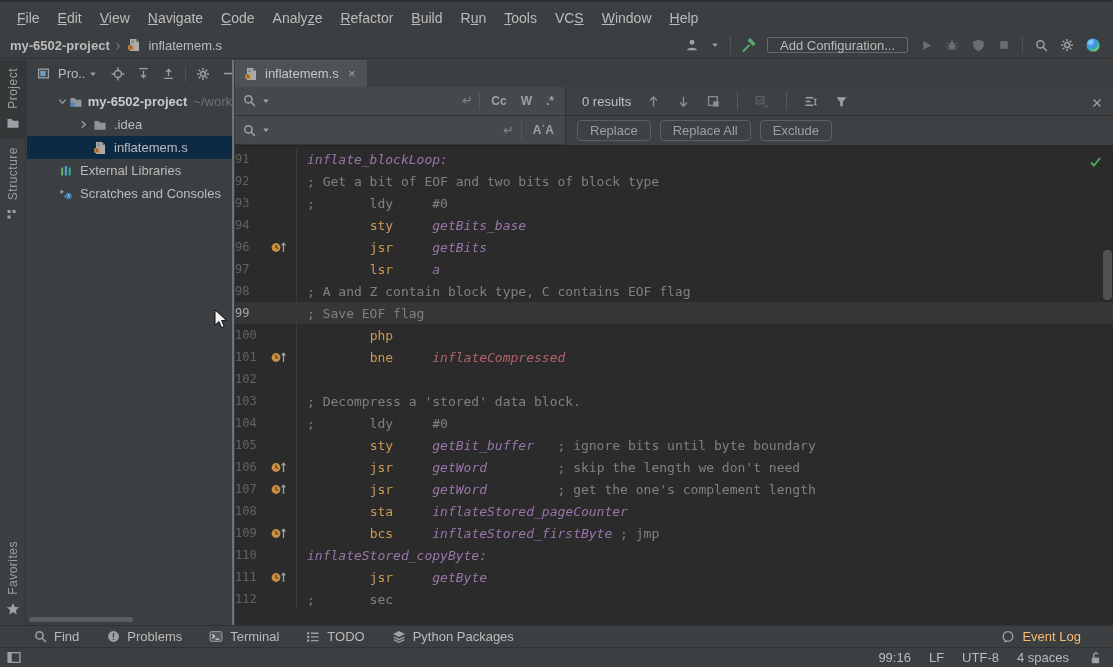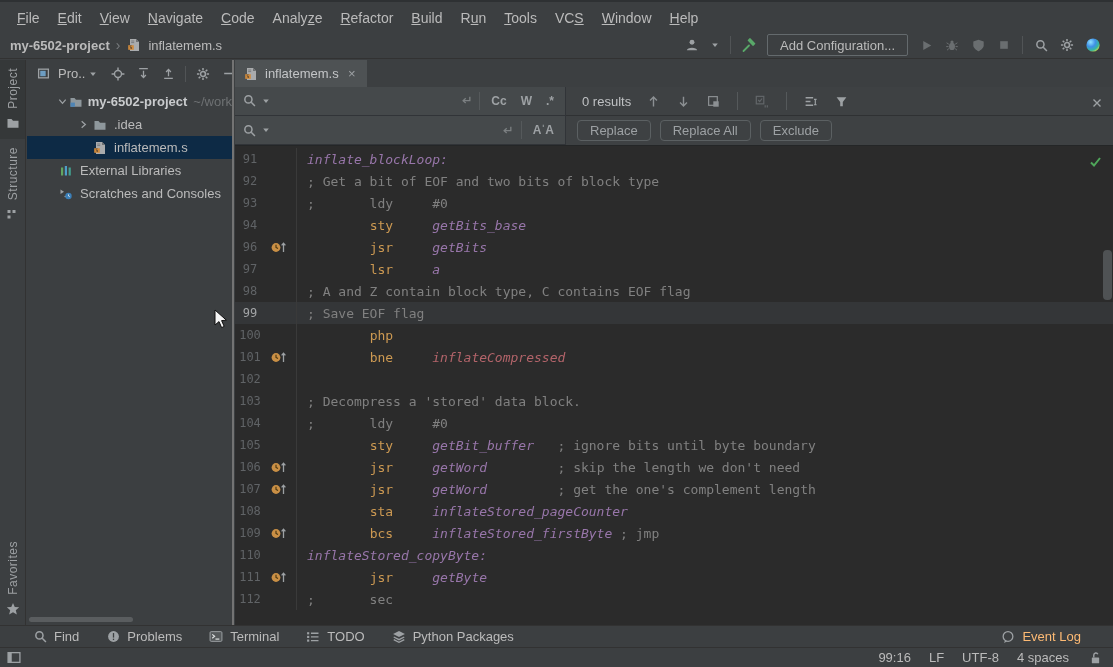--- a/index.html
+++ b/index.html
@@ -13,21 +13,21 @@
   .menu-item u { text-decoration:underline; }
 
   
   .toolbar { position:absolute; top:30px; left:0; right:0; height:27px; display:flex; align-items:center; background:#3c3f41; border-bottom:1px solid #323232; }
   .breadcrumbs { display:flex; align-items:center; padding-left:10px; gap:6px; flex:1; min-width:0; }
   .crumb-project { font-weight:bold; color:#bbbbbb; }
   .crumb-sep { color:#787b7e; font-size:14px; }
   .crumb-file { color:#bbbbbb; display:flex; align-items:center; gap:4px; }
   .toolbar-right { display:flex; align-items:center; gap:10px; padding-right:12px; }
   .tb-divider { width:1px; height:18px; background:#515456; }
-  .add-config-btn { border:1px solid #646a6d; border-radius:2px; height:22px; padding:0 12px; display:flex; align-items:center; color:#bbbbbb; background:transparent; font-size:13px; }
+  .add-config-btn { border:1px solid #646a6d; border-radius:2px; height:16px; padding:0 12px; display:flex; align-items:center; color:#bbbbbb; background:transparent; font-size:13px; }
   .ic { display:inline-flex; align-items:center; justify-content:center; width:16px; height:16px; }
   .ic svg { display:block; }
   .ic-sm { width:10px; height:10px; }
 
   
   .main { position:absolute; top:58px; left:0; right:0; bottom:42px; }
 
   
   .stripe { position:absolute; left:0; top:0; bottom:0; width:26px; background:#3c3f41; border-right:1px solid #323232; display:flex; flex-direction:column; justify-content:space-between; }
   .stripe-tab { display:flex; flex-direction:column; align-items:center; gap:6px; padding:8px 0; color:#9da0a3; font-size:12px; }
@@ -65,21 +65,21 @@
   .field-div { width:1px; height:18px; background:#55595b; margin:0 2px; }
   .results-area { display:flex; align-items:center; gap:14px; padding-left:16px; color:#bfc1c3; }
   .rbtn { border:1px solid #5b6062; border-radius:4px; height:21px; padding:0 12px; display:flex; align-items:center; color:#9da1a4; background:transparent; font-size:13px; margin-right:9px; }
   .replace-btns { display:flex; align-items:center; padding-left:11px; }
   .search-close { position:absolute; right:8px; top:8px; }
 
   
   .code { position:absolute; top:85px; left:0; right:0; bottom:0; overflow:hidden; font-family:"DejaVu Sans Mono","Liberation Mono",monospace; font-size:13px; padding-top:3px; }
   .cl { height:22px; display:flex; align-items:center; }
   .cl.hl { background:#343638; }
-  .ln { width:30px; text-align:center; color:#606366; font-size:12px; flex:none; }
+  .ln { width:30px; text-align:left; color:#606366; font-size:12px; flex:none; }
   .cl.hl .ln { color:#a4a6a8; }
   .gi { width:32px; height:22px; flex:none; border-right:1px solid #3a3a3a; display:flex; align-items:center; padding-left:5px; }
   .ct { margin-left:10px; white-space:pre; }
   .seg-label { color:#9876aa; font-style:italic; }
   .seg-comment { color:#808080; }
   .seg-instr { color:#cc9952; }
   .seg-ref { color:#9876aa; font-style:italic; }
   .seg-unresolved { color:#b3646a; font-style:italic; }
   .seg-plain { color:#a9b7c6; }
   .inspect-check { position:absolute; top:8px; right:10px; }

